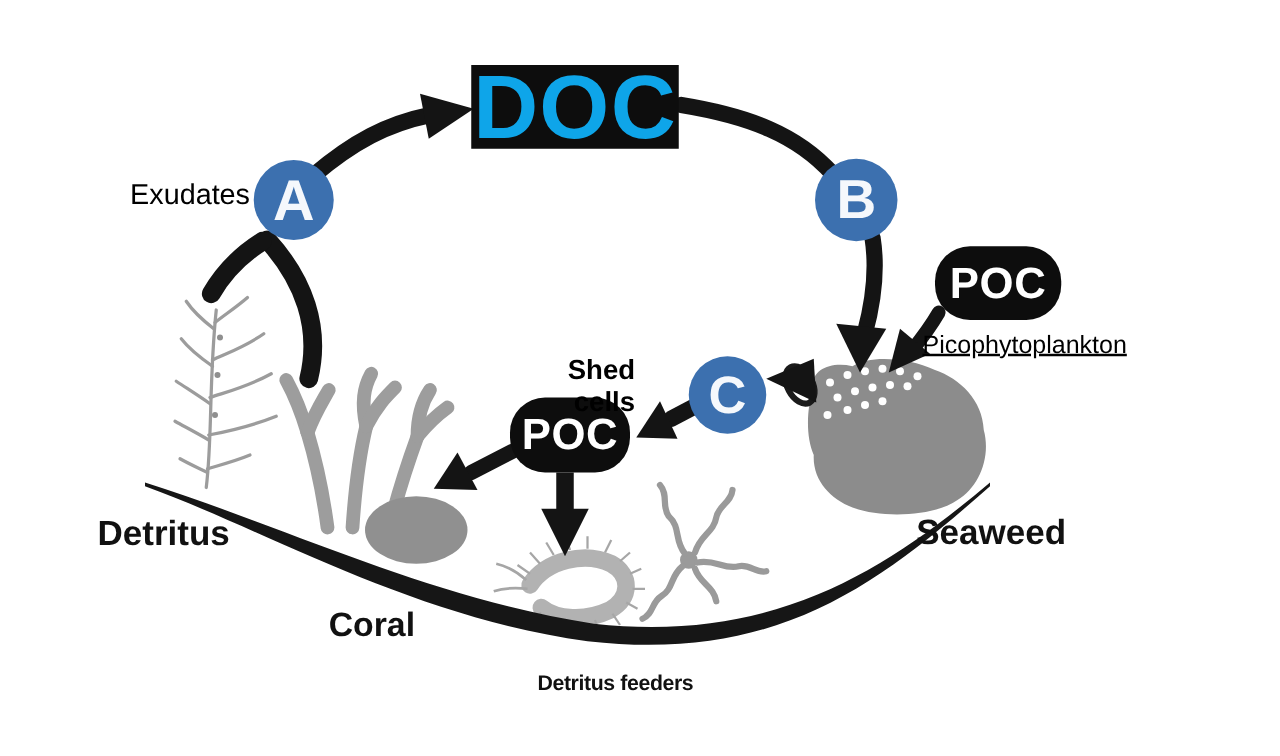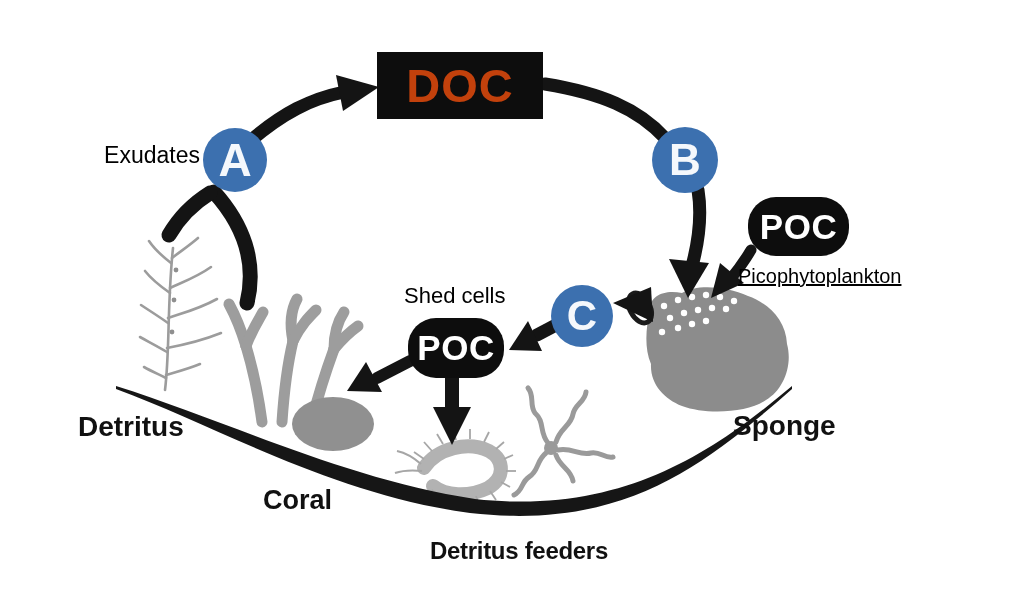--- a/index.html
+++ b/index.html
@@ -3,47 +3,47 @@
 <meta charset="utf-8">
 <style>
   html,body{margin:0;padding:0;background:#ffffff;}
   #stage{
     position:relative;width:1024px;height:605px;background:#ffffff;overflow:hidden;
     font-family:"Liberation Sans", sans-serif;color:#1c1c1c;
   }
   #art{position:absolute;left:0;top:0;width:1024px;height:605px;}
   .abs{position:absolute;}
   .doc-box{
-    left:377px;top:52px;width:166px;height:67px;background:#0d0d0d;color:#c2410c;
+    left:377px;top:52px;width:166px;height:67px;background:#0d0d0d;color:#0ea5e9;
     display:flex;align-items:center;justify-content:center;
-    font-size:47px;font-weight:700;letter-spacing:1px;
+    font-size:72px;font-weight:700;letter-spacing:1px;
   }
   .node{
     border-radius:50%;background:#3c70af;color:#f5f8fc;
     display:flex;align-items:center;justify-content:center;font-weight:700;
   }
   .node-a{left:203px;top:128px;width:64px;height:64px;font-size:46px;}
   .node-b{left:652px;top:127px;width:66px;height:66px;font-size:44px;}
   .node-c{left:551px;top:285px;width:62px;height:62px;font-size:42px;}
   .poc-box{
     background:#0d0d0d;color:#ffffff;border-radius:28px;
     display:flex;align-items:center;justify-content:center;
     font-size:35px;font-weight:700;letter-spacing:0.5px;
   }
   .poc-right{left:748px;top:197px;width:101px;height:59px;}
   .poc-mid{left:408px;top:318px;width:96px;height:60px;}
   .annot{font-size:23px;color:#000000;}
   .annot-exudates{left:100px;top:142px;width:100px;text-align:right;}
   .annot-pico{left:738px;top:265px;font-size:20px;text-decoration:underline;}
-  .annot-shed{left:404px;top:283px;width:104px;text-align:left;font-size:22px;}
+  .annot-shed{left:404px;top:283px;width:104px;text-align:right;font-size:22px;font-weight:bold;}
   .org-label{font-weight:700;color:#111111;}
   .lbl-seaweed{left:78px;top:411px;font-size:28px;}
   .lbl-coral{left:245px;top:485px;font-size:27px;margin-left:18px;}
   .lbl-sponge{left:733px;top:410px;font-size:28px;}
-  .lbl-detritus{left:430px;top:537px;font-size:24px;letter-spacing:-0.3px;}
+  .lbl-detritus{left:430px;top:537px;font-size:17px;letter-spacing:-0.3px;}
 </style>
 </head>
 <body>
 
 <div id="stage">
 
   <svg id="art" viewBox="0 0 1024 605">
 
     <g stroke="#9c9c9c" stroke-width="2.6" fill="none" stroke-linecap="round">
       <path d="M165,390 C170,350 167,305 173,248"></path>
@@ -181,15 +181,15 @@
 
   <div class="abs poc-box poc-right">POC</div>
   <div class="abs poc-box poc-mid">POC</div>
 
   <div class="abs annot annot-exudates">Exudates</div>
   <div class="abs annot annot-pico">Picophytoplankton</div>
   <div class="abs annot annot-shed">Shed cells</div>
 
   <div class="abs org-label lbl-seaweed">Detritus</div>
   <div class="abs org-label lbl-coral">Coral</div>
-  <div class="abs org-label lbl-sponge">Sponge</div>
+  <div class="abs org-label lbl-sponge">Seaweed</div>
   <div class="abs org-label lbl-detritus">Detritus feeders</div>
 </div>
 
 </body></html>

